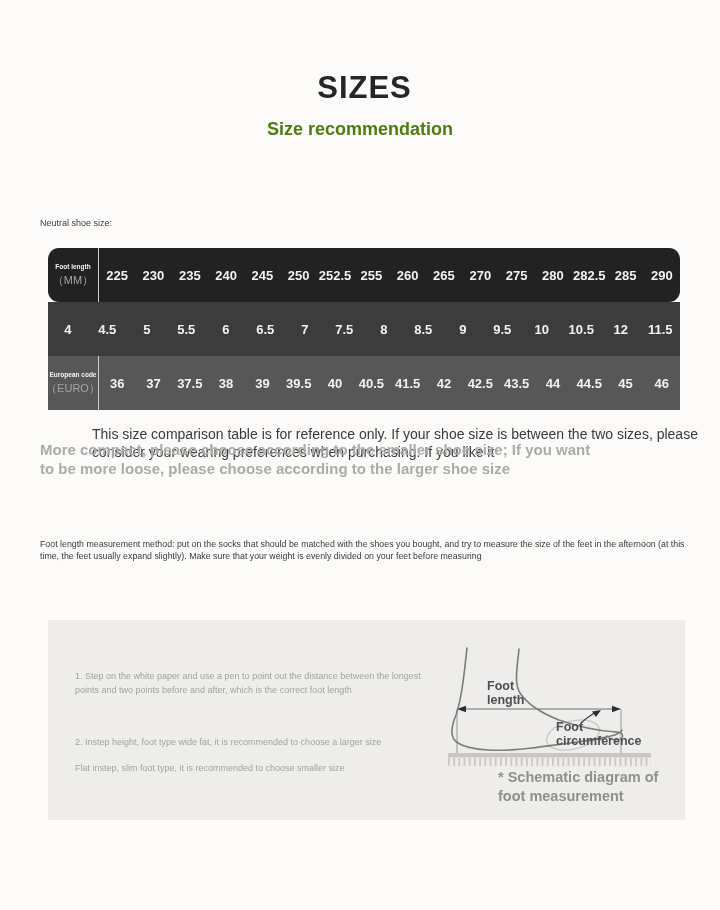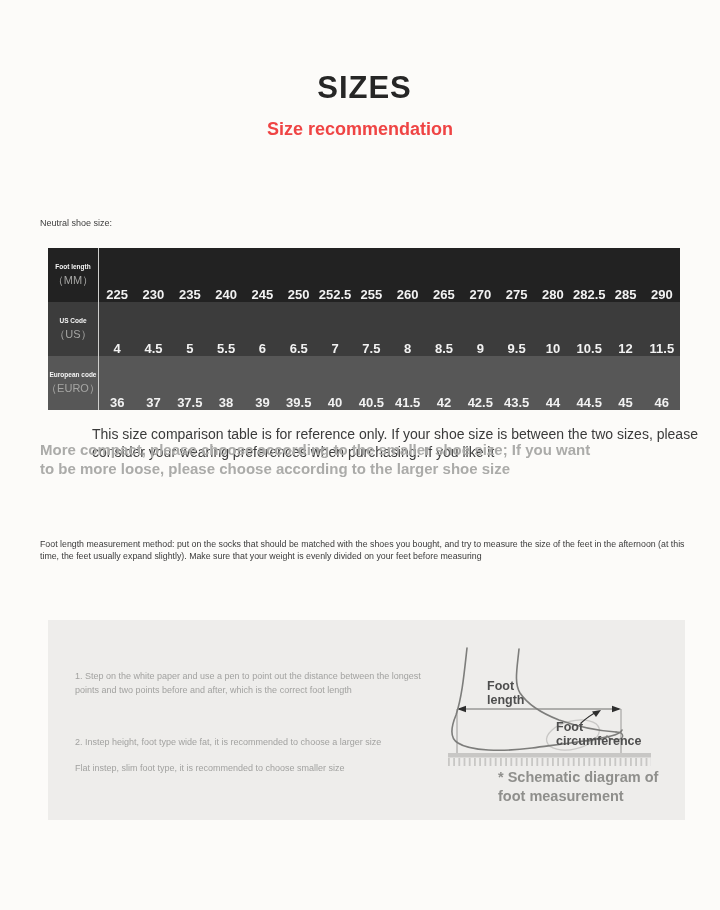--- a/index.html
+++ b/index.html
@@ -10,40 +10,40 @@
     background:#fcfbf9; overflow:hidden;
   }
   .page-title {
     position:absolute; top:70px; left:0; width:100%;
     text-align:center; font-size:31px; font-weight:700; color:#262626;
     letter-spacing:1px;
     padding-left:9px;
   }
   .page-subtitle {
     position:absolute; top:119px; left:0; width:100%;
-    text-align:center; font-size:18px; font-weight:700; color:#ef4444;
+    text-align:center; font-size:18px; font-weight:700; color:#4d7c0f;
   }
   .neutral-label {
     position:absolute; left:40px; top:218px;
     font-size:9px; color:#3e3e3e;
   }
   
   .size-table {
     position:absolute; left:48px; top:248px; width:632px;
     display:flex; flex-direction:column;
   }
   .size-row { display:flex; height:54px; width:100%; }
   .row-header {
     width:51px; flex:0 0 51px; display:flex; flex-direction:column;
     align-items:center; justify-content:center;
     border-right:1px solid #cfcfcd;
   }
   .row-header .h1 { font-size:6.5px; font-weight:700; color:#f5f5f5; white-space:nowrap; }
   .row-header .h2 { font-size:11px; color:#a6a6a4; margin-top:3px; white-space:nowrap; }
-  .row-values { flex:1; display:flex; align-items:flex-end; }
+  .row-values { flex:1; display:flex; align-items:center; }
   .size-cell {
     flex:1; text-align:center; font-size:13px; font-weight:700; color:#f2f2f2;
     white-space:nowrap;
   }
   
   .reference-note {
     position:absolute; left:44px; top:425px; width:648px;
     font-size:14px; color:#3a3a3a; line-height:1.3;margin-left:48px;
   }
   .preference-note {
@@ -83,21 +83,21 @@
 <body>
 
 <div class="screen">
 
   <div class="page-title">SIZES</div>
   <div class="page-subtitle">Size recommendation</div>
 
   <div class="neutral-label">Neutral shoe size:</div>
 
   <div class="size-table">
-      <div class="size-row" style="background: rgb(34, 34, 34);">
+      <div class="size-row" style="background: rgb(34, 34, 34); border-radius: 11px;">
         <div class="row-header">
           <div class="h1">Foot length</div>
           <div class="h2">（MM）</div>
         </div>
         <div class="row-values">
           <div class="size-cell">225</div>
           <div class="size-cell">230</div>
           <div class="size-cell">235</div>
           <div class="size-cell">240</div>
           <div class="size-cell">245</div>
@@ -108,24 +108,20 @@
           <div class="size-cell">265</div>
           <div class="size-cell">270</div>
           <div class="size-cell">275</div>
           <div class="size-cell">280</div>
           <div class="size-cell">282.5</div>
           <div class="size-cell">285</div>
           <div class="size-cell">290</div>
         </div>
       </div>
       <div class="size-row" style="background: rgb(60, 60, 60);">
-        <div class="row-header">
-          <div class="h1">US Code</div>
-          <div class="h2">（US）</div>
-        </div>
         <div class="row-values">
           <div class="size-cell">4</div>
           <div class="size-cell">4.5</div>
           <div class="size-cell">5</div>
           <div class="size-cell">5.5</div>
           <div class="size-cell">6</div>
           <div class="size-cell">6.5</div>
           <div class="size-cell">7</div>
           <div class="size-cell">7.5</div>
           <div class="size-cell">8</div>

